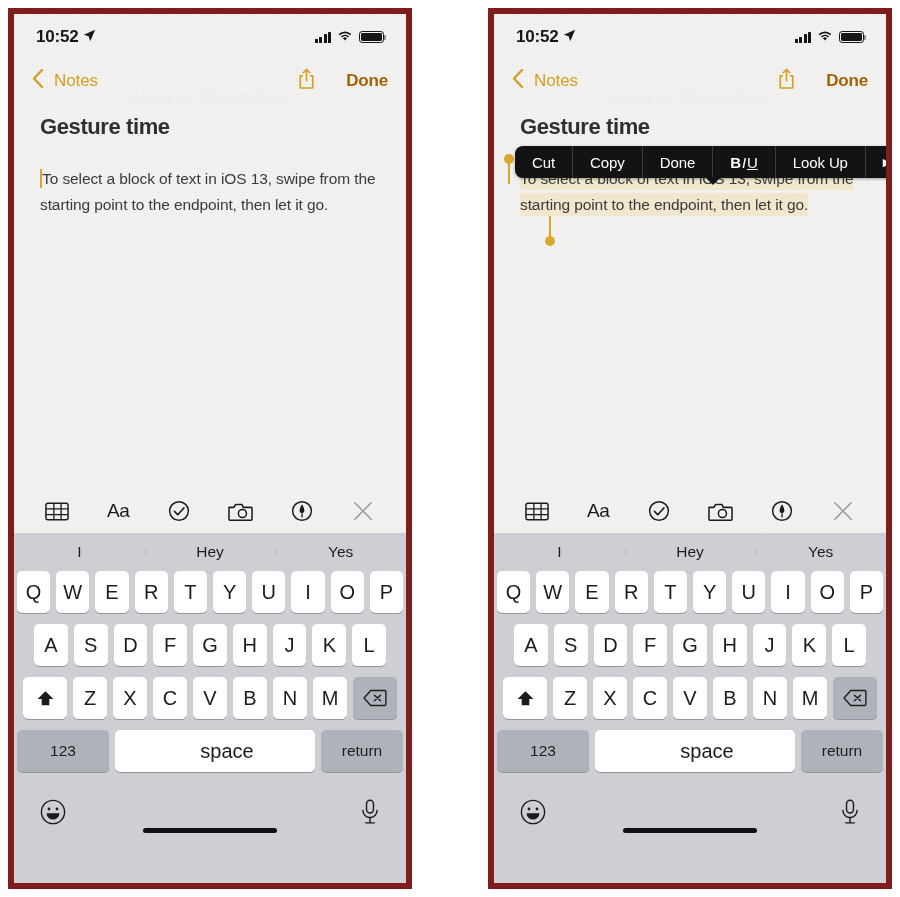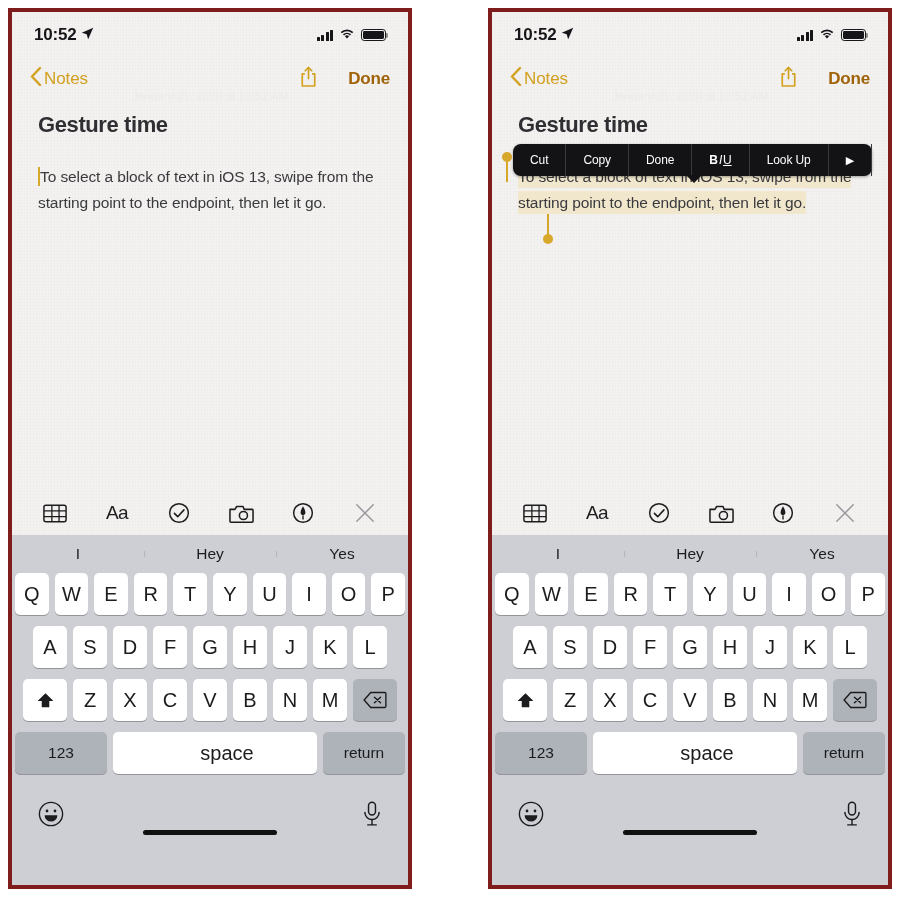--- a/index.html
+++ b/index.html
@@ -11,21 +11,21 @@
     overflow:hidden;
   }
   .stage{position:relative;width:900px;height:897px;}
 
   
   .phone{
     position:absolute;
     top:8px;
     width:404px;height:881px;
     background:#f2f1ef;
-    border:4px solid #7f1d1d;
+    border:6px solid #7f1d1d;
     box-sizing:border-box;
     overflow:hidden;
   }
   .phone.left{left:8px;}
   .phone.right{left:488px;}
 
   .paper{
     position:absolute;left:0;top:0;right:0;bottom:0;
     background:
       repeating-linear-gradient(0deg, rgba(0,0,0,0.012) 0 1px, rgba(255,255,255,0) 1px 3px),
@@ -57,21 +57,21 @@
     background:rgba(22,22,26,.45);border-radius:0 1.4px 1.4px 0;}
   .batt b{display:block;height:100%;width:100%;background:#16161a;border-radius:1.4px;}
 
   
   .navbar{
     position:absolute;left:0;right:0;top:46px;height:42px;
     display:flex;align-items:center;justify-content:space-between;
     padding:0 18px;box-sizing:border-box;
     z-index:4;
   }
-  .nav-back{display:flex;align-items:center;gap:2px;color:#d3a01f;
+  .nav-back{display:flex;align-items:center;gap:10px;color:#d3a01f;
     font-size:17px;letter-spacing:-0.1px;}
   .nav-right{display:flex;align-items:center;gap:30px;}
   .done{color:#a16207;font-size:17px;font-weight:700;letter-spacing:-0.2px;}
 
   
   .datestamp{
     position:absolute;left:0;right:0;top:78px;text-align:center;
     font-size:11.5px;color:#eceae7;letter-spacing:0.1px;z-index:1;
     user-select:none;
   }
@@ -108,21 +108,21 @@
 
   
   .ctxmenu{
     position:absolute;left:21px;top:36px;z-index:9;
     background:#131316;border-radius:8px;display:flex;
     height:32px;align-items:stretch;
     box-shadow:0 1px 3px rgba(0,0,0,.35);
   }
   .ctxmenu .ci{
     display:flex;align-items:center;justify-content:center;
-    color:#fff;font-size:12px;padding:0 17px;
+    color:#fff;font-size:15px;padding:0 17px;
     border-right:1px solid #3a3a40;letter-spacing:-0.1px;
     white-space:nowrap;
   }
   .ctxmenu .ci:last-child{border-right:none;padding:0 13px;}
   .ctxmenu .biu b{font-weight:700;}
   .ctxmenu .biu i{font-style:italic;padding:0 1px;}
   .ctxmenu .biu u{text-decoration:underline;}
   .ctxmenu .arrow-more{font-size:11px;}
   .ctx-tail{
     position:absolute;left:50%;margin-left:-7px;bottom:-7px;

